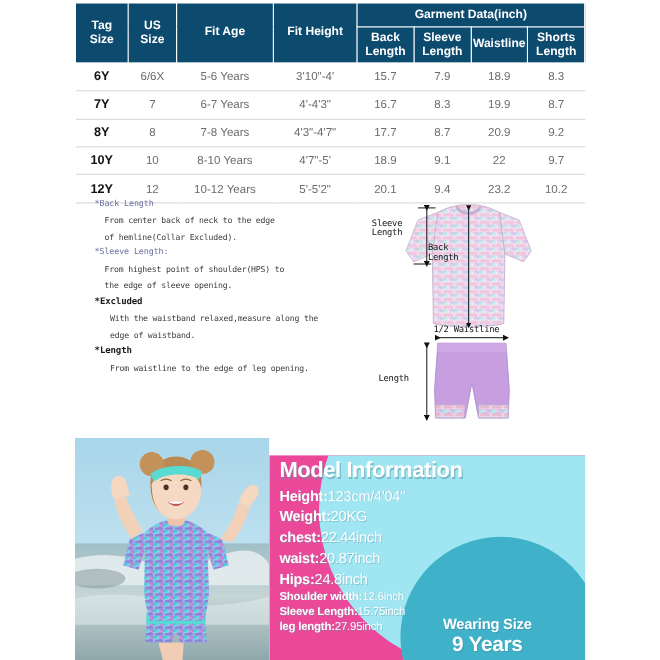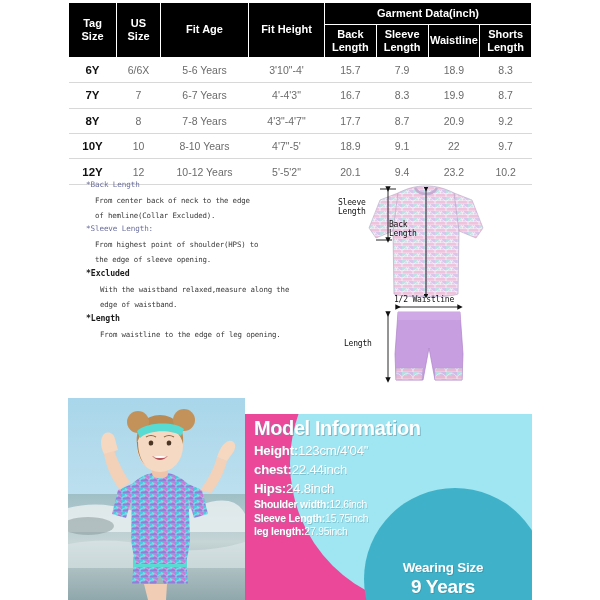--- a/index.html
+++ b/index.html
@@ -13,21 +13,21 @@
   .page { position: relative; width: 600px; height: 600px; background:#fff; }
 
   
   .size-table {
     position: absolute; left: 68px; top: 2px;
     width: 464px;
     border-collapse: collapse;
     table-layout: fixed;
   }
   .size-table th {
-    background: #000000; color: #ffffff;
+    background: #0c4a6e; color: #ffffff;
     font-size: 11px; font-weight: bold;
     line-height: 1.18;
     padding: 3px 1px;
     border: 1.5px solid #ffffff;
     text-align: center;
     vertical-align: middle;
   }
   .size-table th.grp {
     border-bottom: 1.5px solid #ffffff;
     padding: 4px 1px;
@@ -371,21 +371,23 @@
     </div>
 
     <div class="infopanel">
       <div class="arc-light"></div>
       <div class="circle-dark"></div>
 
       <div class="info-text">
         <div class="info-title">Model Information</div>
         <div id="info-rows">
             <div class="info-row"><span>Height:</span><span class="val">123cm/4'04''</span></div>
+            <div class="info-row"><span>Weight:</span><span class="val">20KG</span></div>
             <div class="info-row"><span>chest:</span><span class="val">22.44inch</span></div>
+            <div class="info-row"><span>waist:</span><span class="val">20.87inch</span></div>
             <div class="info-row"><span>Hips:</span><span class="val">24.8inch</span></div>
           </div>
         <div id="info-rows-small">
             <div class="info-row small"><span>Shoulder width:</span><span class="val">12.6inch</span></div>
             <div class="info-row small"><span>Sleeve Length:</span><span class="val">15.75inch</span></div>
             <div class="info-row small"><span>leg length:</span><span class="val">27.95inch</span></div>
           </div>
       </div>
 
       <div class="wearing">

